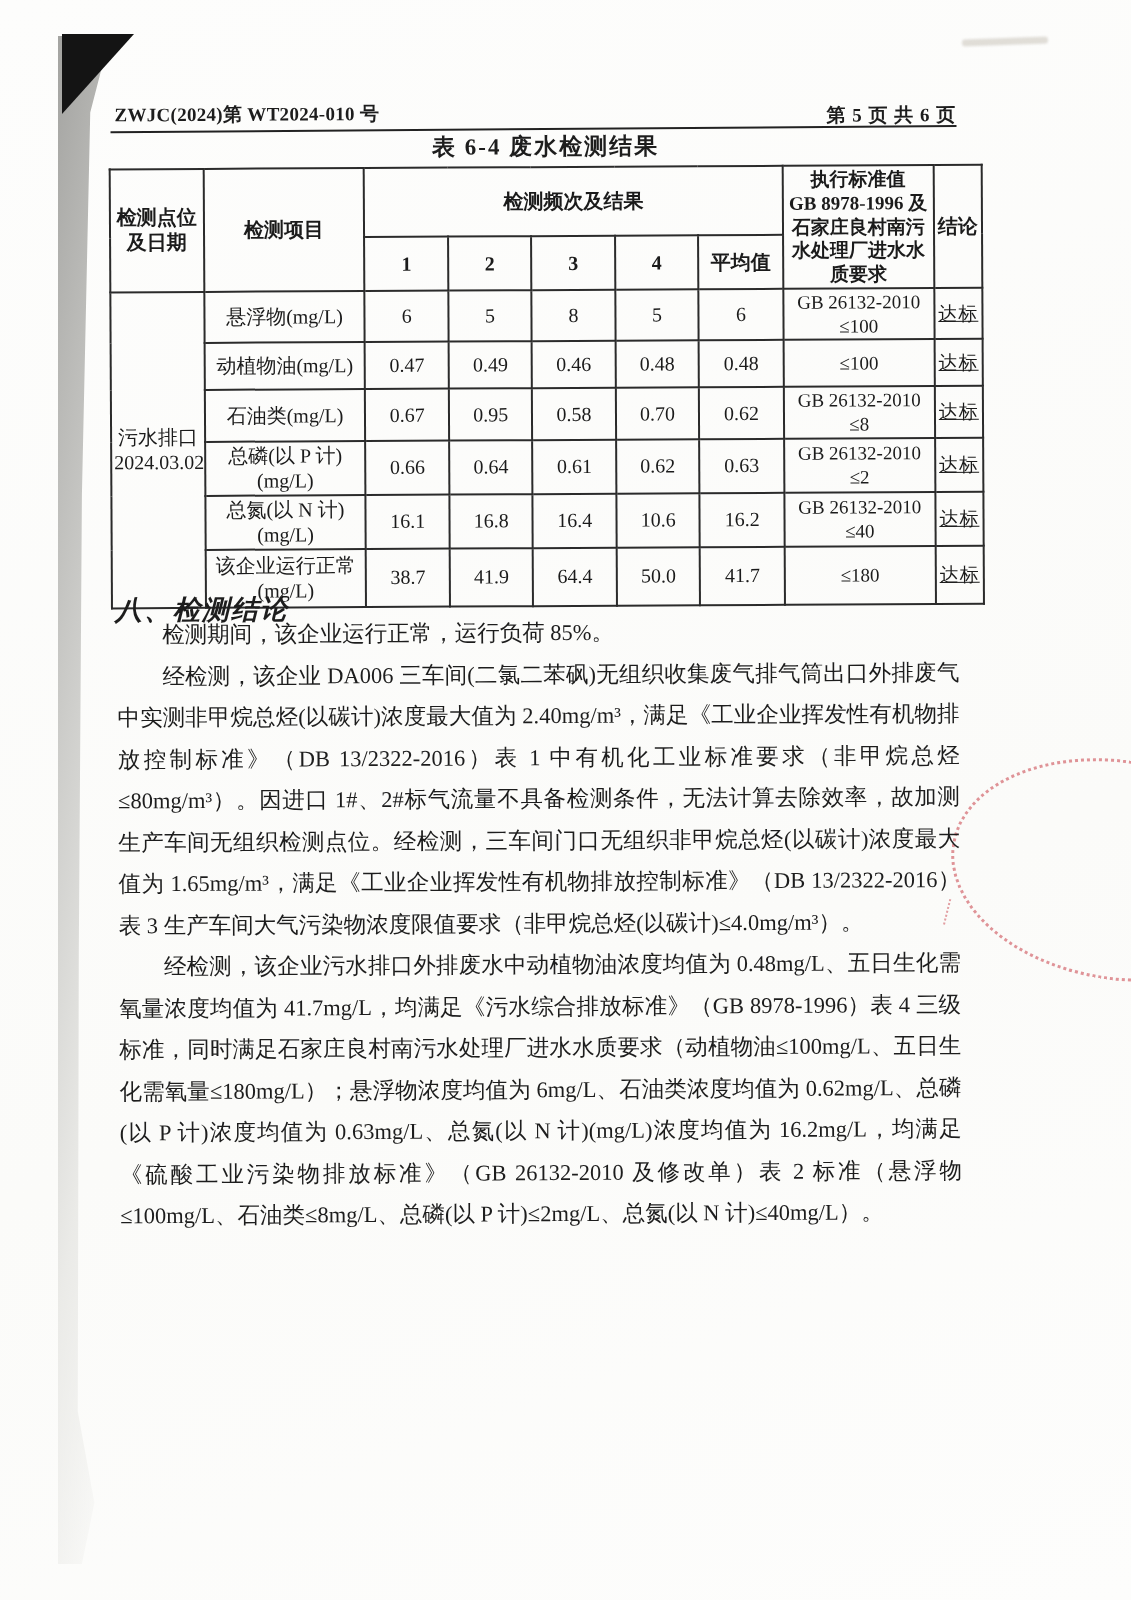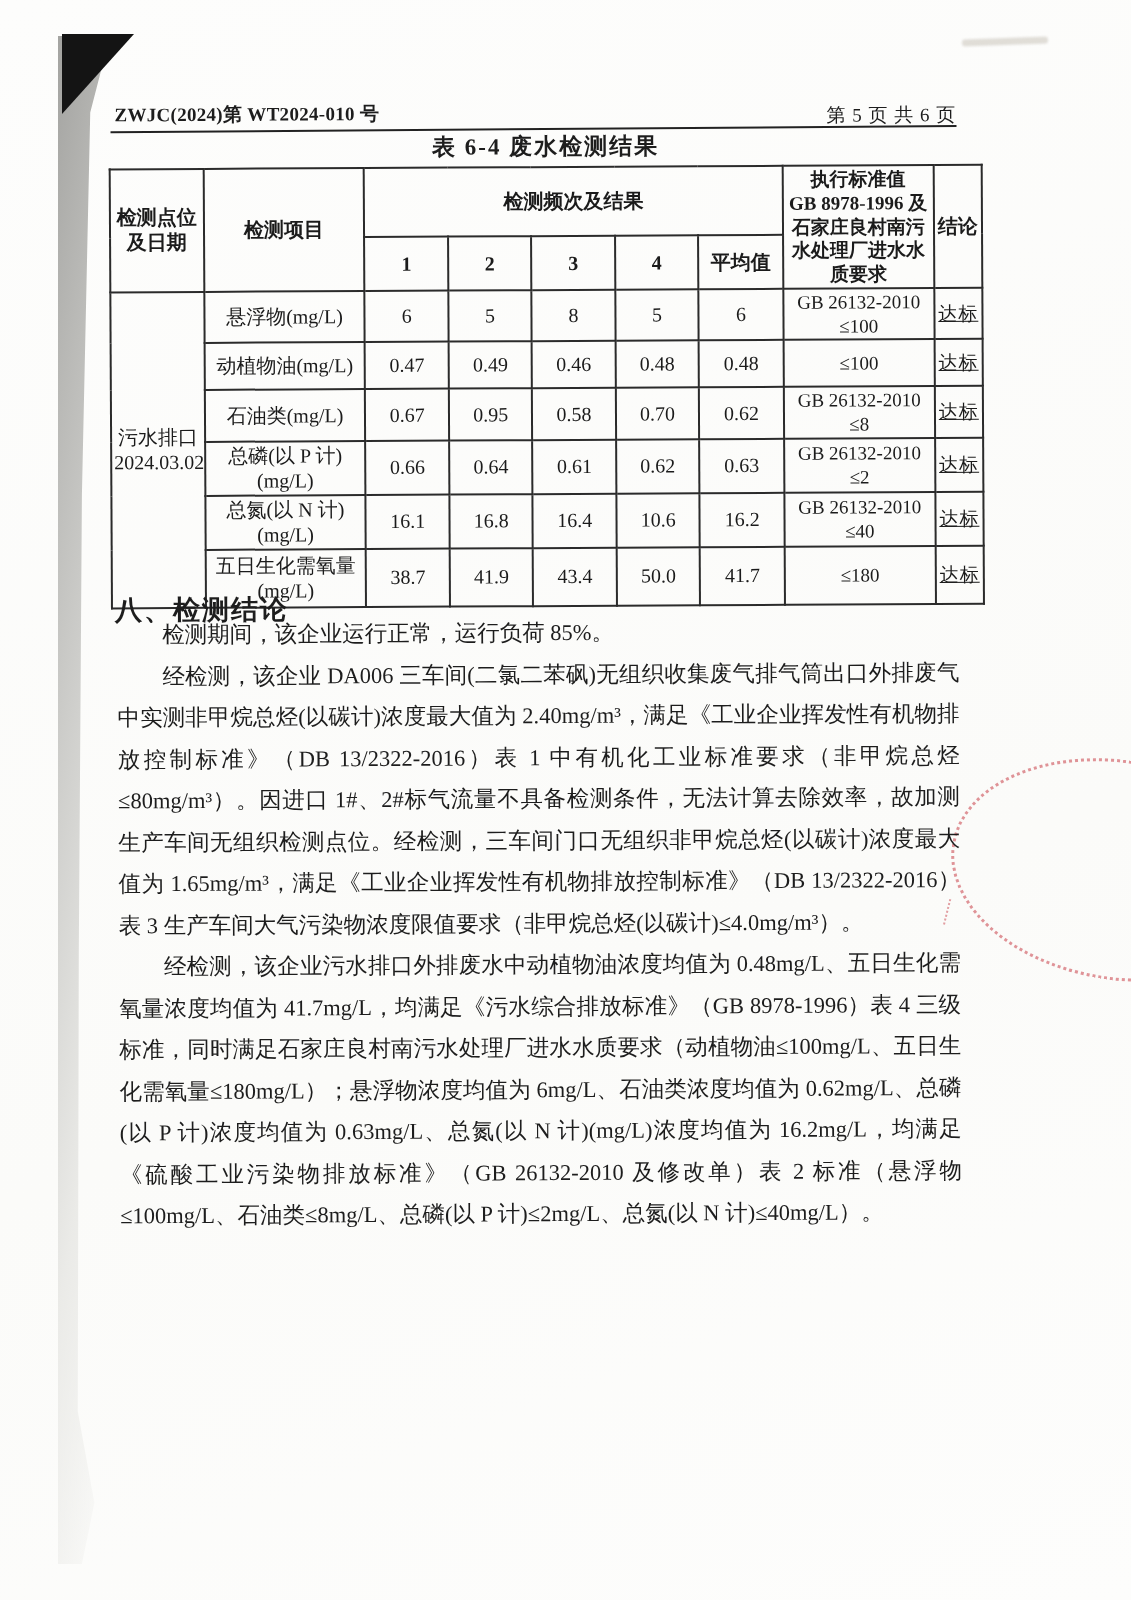--- a/index.html
+++ b/index.html
@@ -45,21 +45,21 @@
   .content{
     position:absolute;left:0;top:0;width:1131px;height:1600px;
     transform:rotate(-0.3deg);transform-origin:50% 50%;
   }
   .doc-number{
     position:absolute;left:118px;top:100px;
     font-size:19px;letter-spacing:.3px;font-weight:600;
   }
   .page-indicator{
     position:absolute;left:830px;top:104px;
-    font-size:19px;font-weight:400;letter-spacing:1px;
+    font-size:19px;font-weight:700;letter-spacing:1px;
   }
   .header-rule{
     position:absolute;left:114px;top:97px;width:846px;height:31px;
     border-bottom:2px solid #222;
     transform:rotate(-0.12deg);
   }
   .table-title{
     position:absolute;left:112px;top:131px;width:874px;
     text-align:center;font-size:23px;font-weight:bold;letter-spacing:2px;
   }
@@ -88,20 +88,21 @@
   .r-body{height:47px;}
   .r-body-last{height:58px;}
   .std-cell{font-size:19px;}
   .con-cell{font-size:19px;letter-spacing:1px;text-decoration:underline;}
   .point-cell{font-size:20px;line-height:1.6;}
 
   .conclusion-heading{
     position:absolute;left:116px;top:590px;
     font-size:27px;font-weight:bold;letter-spacing:2px;
     font-family:"Liberation Sans","DejaVu Sans",sans-serif;
+    font-style:italic;
   }
   .conclusion-body{
     position:absolute;left:118px;top:612px;width:842px;
     font-size:22.5px;line-height:41.5px;
     text-align:justify;
   }
   .conclusion-body p{margin:0;text-indent:2em;}
 </style>
 </head>
 <body>
@@ -204,25 +205,25 @@
       <td>16.1</td>
       <td>16.8</td>
       <td>16.4</td>
       <td>10.6</td>
       <td>16.2</td>
       <td class="std-cell">GB 26132-2010
 ≤40</td>
       <td class="con-cell">达标</td>
     </tr>
     <tr class="r-body-last">
-      <td>五日生化需氧量
+      <td>该企业运行正常
 (mg/L)</td>
       <td>38.7</td>
       <td>41.9</td>
-      <td>43.4</td>
+      <td>64.4</td>
       <td>50.0</td>
       <td>41.7</td>
       <td class="std-cell">≤180</td>
       <td class="con-cell">达标</td>
     </tr>
   </tbody>
     </table>
 
   <div class="conclusion-heading">八、检测结论</div>
 

